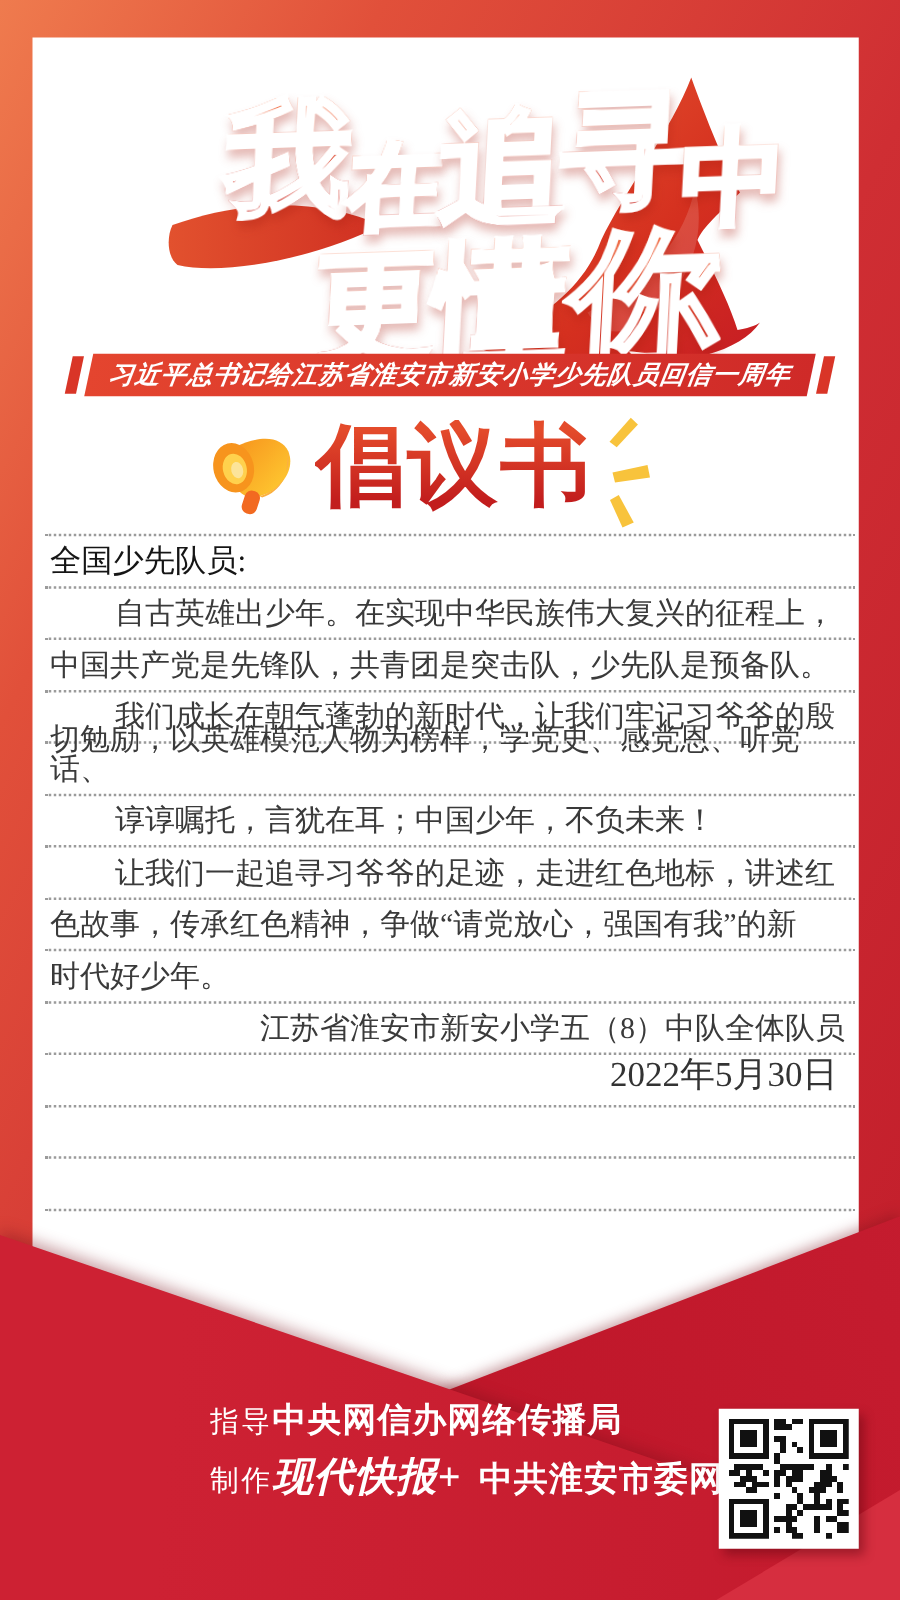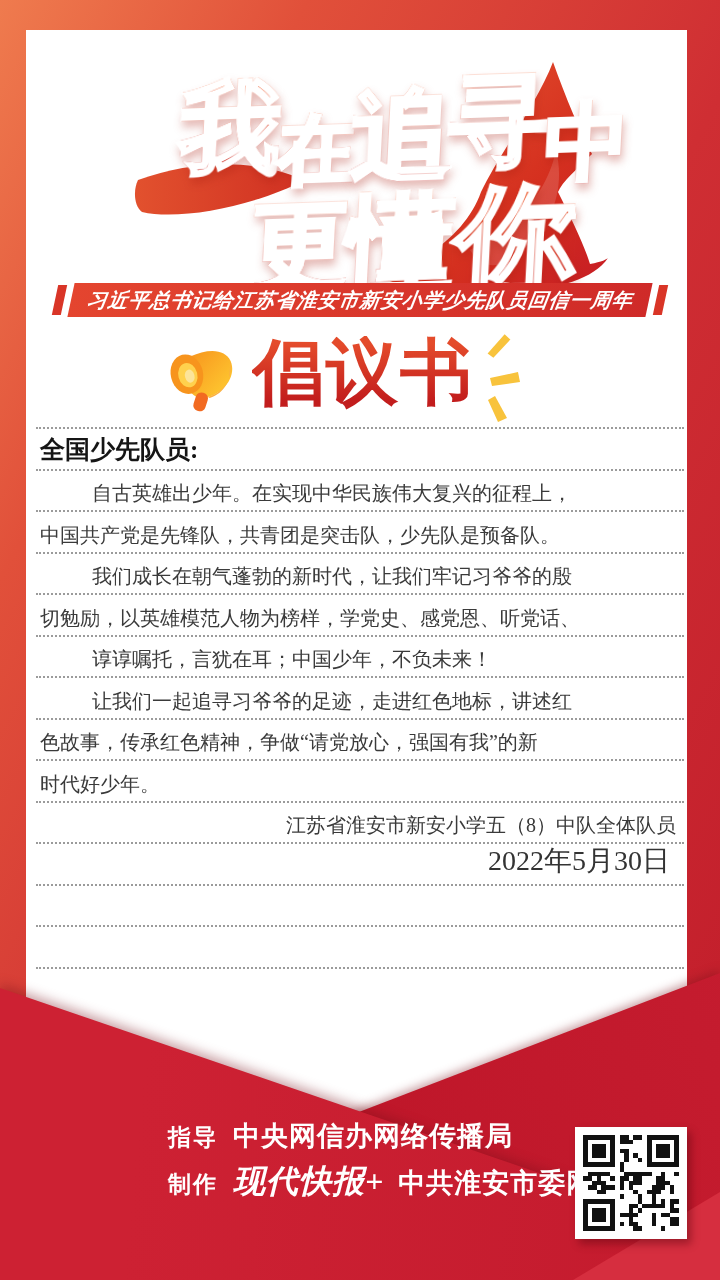--- a/index.html
+++ b/index.html
@@ -39,41 +39,41 @@
     -webkit-background-clip:text;background-clip:text;
     font-family:"Liberation Serif",serif;
   }
   #megaphone{position:absolute;left:166px;top:10px;width:76px;height:76px;}
   #sparkles{position:absolute;left:474px;top:0px;width:56px;height:96px;}
   
   #paper-rows{position:absolute;left:36px;right:36px;top:427px;z-index:1;}
   .rule-top{height:0;border-bottom:2px dotted #9b9b9b;}
   .lrow{
     height:41.5px;border-bottom:2px dotted #9b9b9b;display:flex;align-items:flex-end;
-    font-family:"Liberation Serif",serif;font-size:20px;color:#3a3a3a;
+    font-family:"Liberation Serif",serif;font-size:24px;color:#3a3a3a;
     line-height:1;padding:0 2px 7px 4px;box-sizing:border-box;
   }
   .lrow.indent{ text-indent:52px; }
   .lrow.right{ justify-content:flex-end;padding-right:8px; }
-  .lrow.salutation{ font-weight:700;color:#151515;font-size:25px; }
+  .lrow.salutation{ font-weight:400;color:#151515;font-size:25px; }
   .lrow.date{ font-size:28px;color:#333;padding-right:14px;padding-bottom:9px; }
   
   .flap-w{position:absolute;inset:0;z-index:5;pointer-events:none;}
   #flap-right-w{filter:drop-shadow(0 -3px 5px rgba(120,15,25,.40));}
   #flap-left-w{filter:drop-shadow(0 -4px 6px rgba(120,15,25,.40));}
   #flap-right{position:absolute;inset:0;background:linear-gradient(250deg,#c61d30 20%,#bb1326 90%);
     clip-path:polygon(720px 973px,0 1250px,0 1280px,720px 1280px);}
   #flap-left{position:absolute;inset:0;background:linear-gradient(96deg,#cd2133 30%,#c41b2e 95%);
     clip-path:polygon(0 988px,720px 1235px,720px 1280px,0 1280px);}
   #flap-accent{position:absolute;inset:0;background:#d62e3f;
     clip-path:polygon(573px 1280px,720px 1192px,720px 1280px);z-index:5;pointer-events:none;}
   
   #credits{position:absolute;left:168px;top:1118px;z-index:6;color:#fff;}
   .credit-row{display:flex;align-items:baseline;margin-bottom:15px;height:27px;}
-  .credit-label{font-size:23px;font-weight:700;letter-spacing:2px;margin-right:15px;}
+  .credit-label{font-size:23px;font-weight:400;letter-spacing:2px;margin-right:0;}
   .credit-script{font-size:32px;font-weight:700;font-style:italic;font-family:"Liberation Serif",serif;margin-right:14px;letter-spacing:1px;}
   .credit-value{font-size:27px;font-weight:700;letter-spacing:1px;}
   
   #qr-box{position:absolute;left:575px;top:1127px;width:112px;height:112px;background:#fff;z-index:6;
     display:flex;align-items:center;justify-content:center;
     box-shadow:4px 5px 8px rgba(90,5,15,.45);}
 </style>
 </head>
 <body>
 

